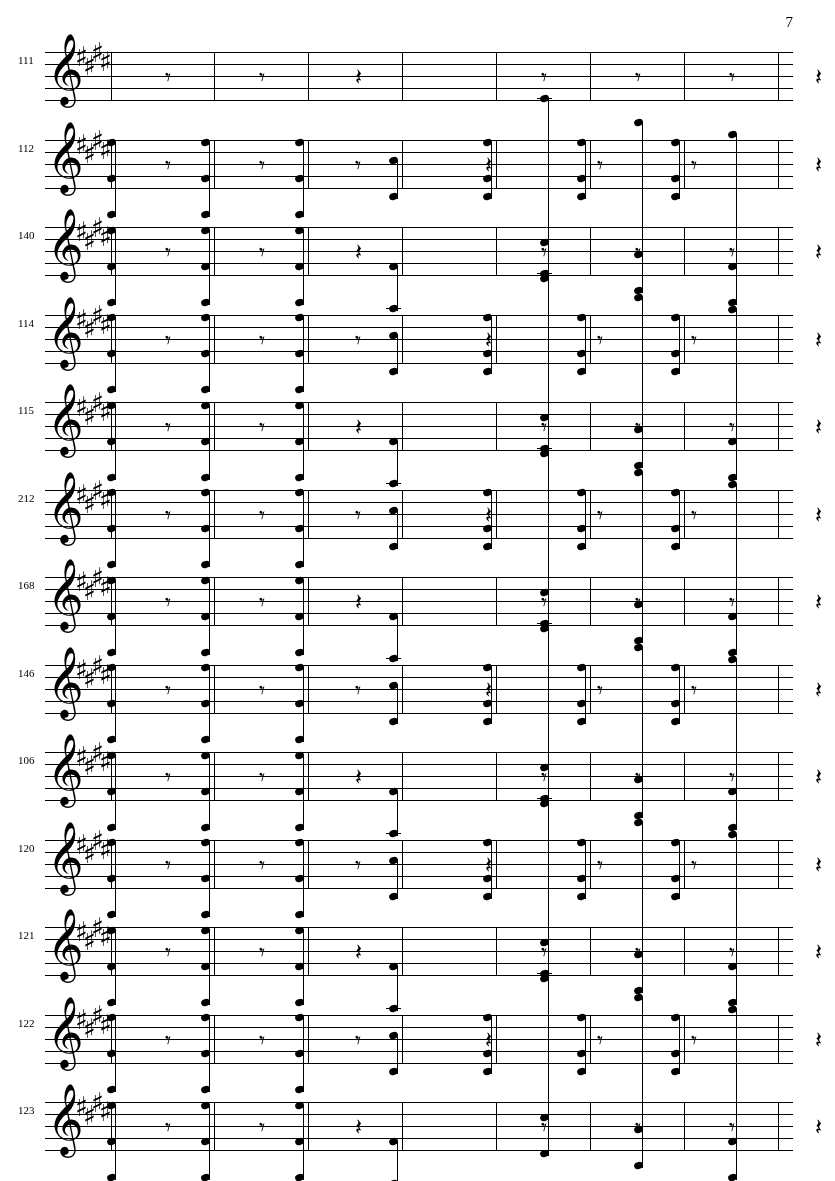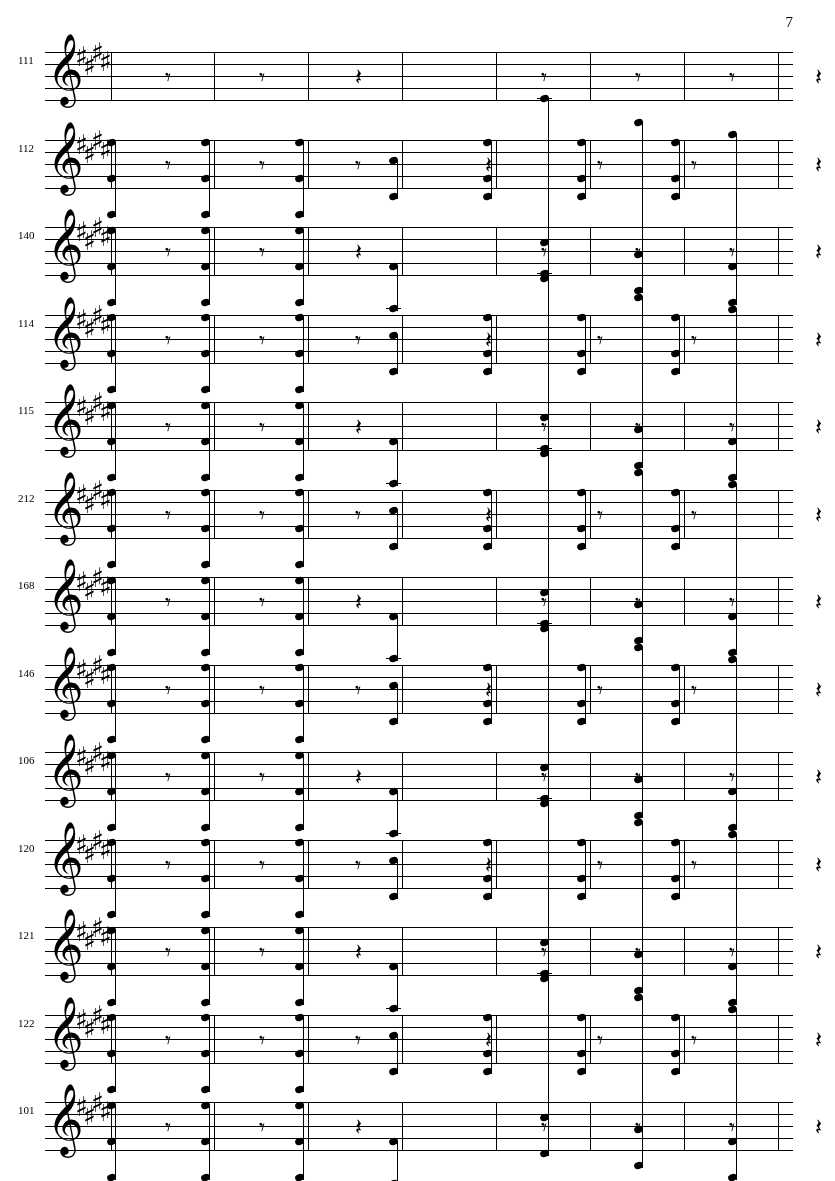--- a/index.html
+++ b/index.html
@@ -806,21 +806,21 @@
           <div class="rest" style="left: 120px; top: 14px;">𝄾</div>
           <div class="rest" style="left: 214px; top: 14px;">𝄾</div>
           <div class="rest" style="left: 310px; top: 14px;">𝄾</div>
           <div class="rest" style="left: 440px; top: 14px;">𝄽</div>
           <div class="rest" style="left: 552px; top: 14px;">𝄾</div>
           <div class="rest" style="left: 646px; top: 14px;">𝄾</div>
           <div class="rest" style="left: 770px; top: 14px;">𝄽</div>
         </div>
       </div>
       <div class="system" style="top: 1088px;">
-        <div class="measure-number">101</div>
+        <div class="measure-number">123</div>
         <div class="staff">
           <div class="staff-line l0"></div>
           <div class="staff-line l1"></div>
           <div class="staff-line l2"></div>
           <div class="staff-line l3"></div>
           <div class="staff-line l4"></div>
           <div class="clef">𝄞</div>
           <div class="keysig" style="left: 30px; top: -9px;">♯</div>
           <div class="keysig" style="left: 38px; top: 0px;">♯</div>
           <div class="keysig" style="left: 46px; top: -13px;">♯</div>

